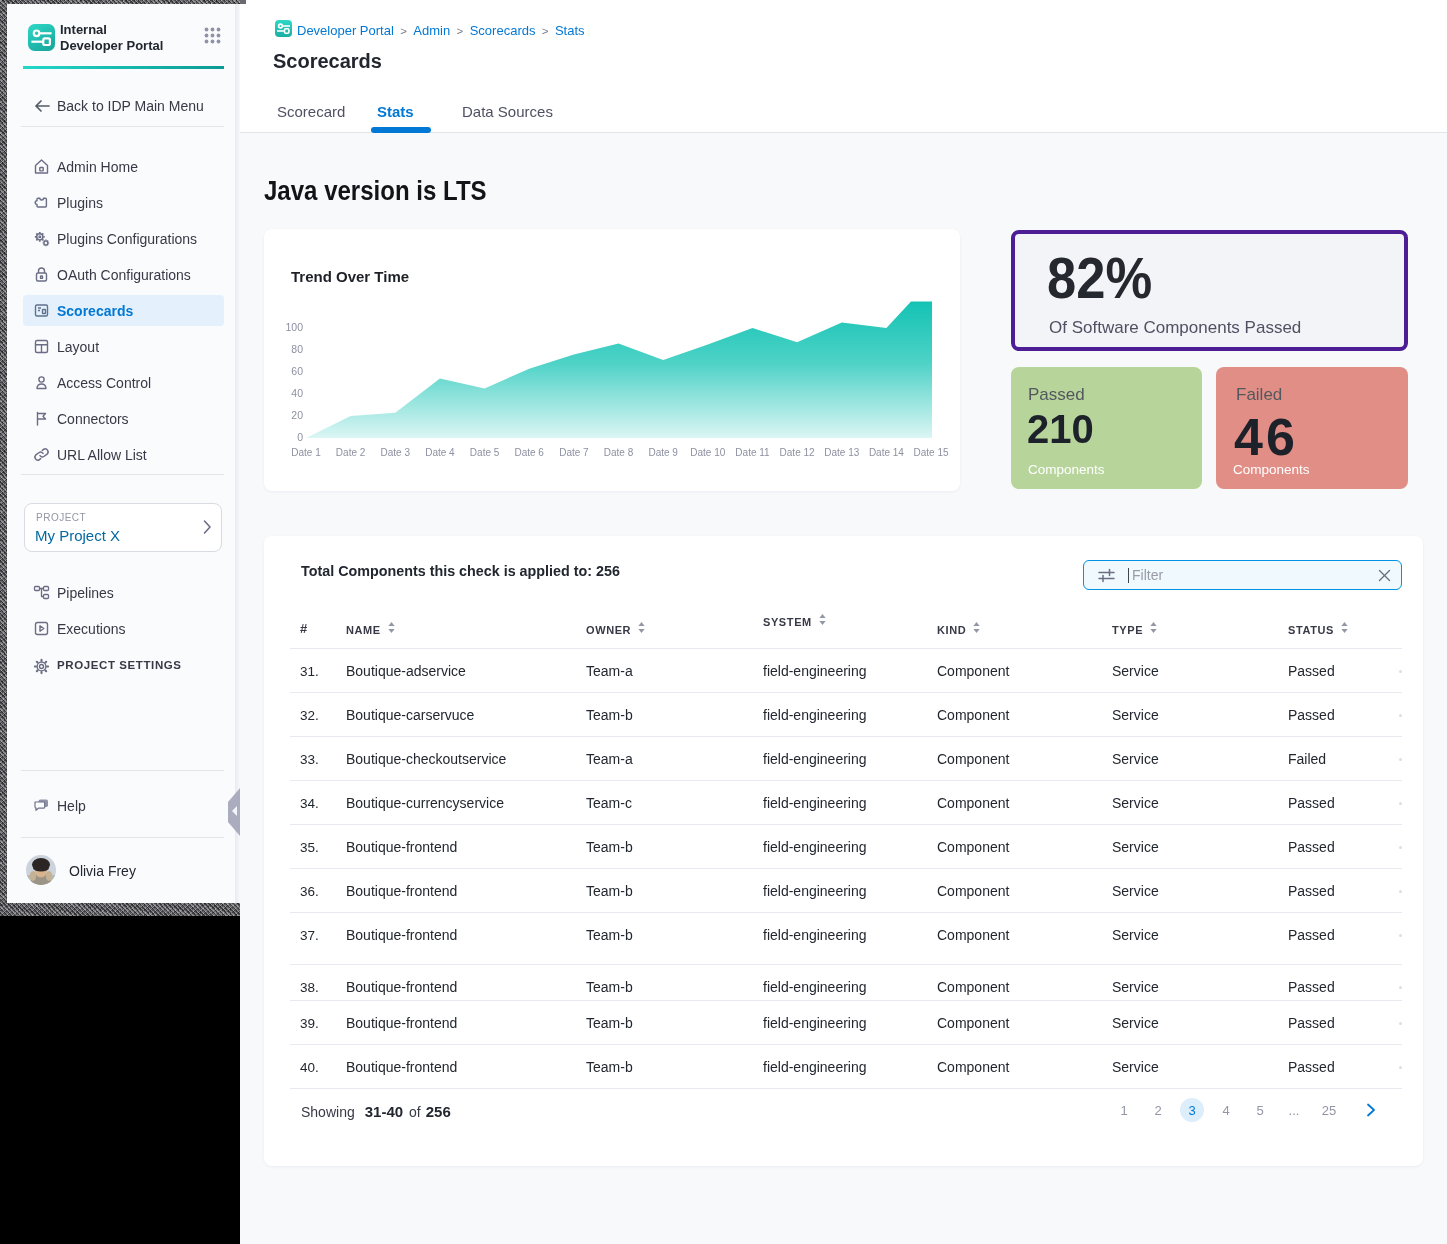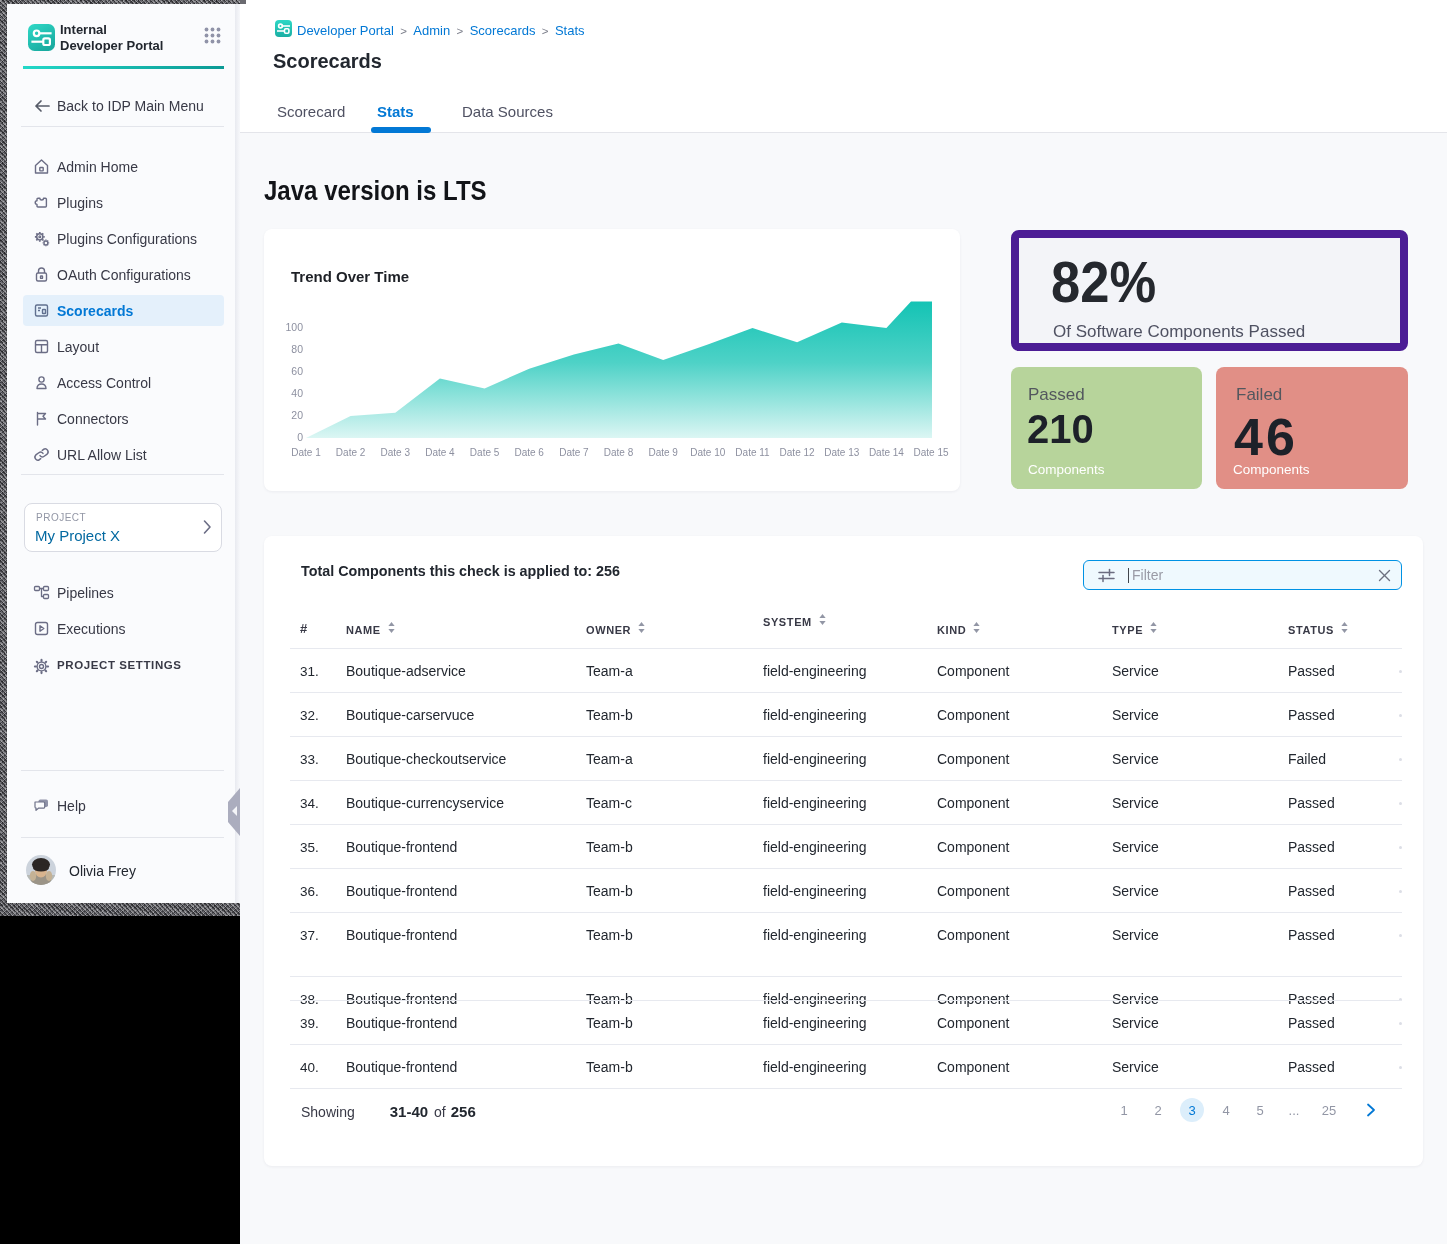--- a/index.html
+++ b/index.html
@@ -106,21 +106,21 @@
         <text x="443.8" y="227">Date 10</text>
           <text x="488.5" y="227">Date 11</text>
           <text x="533.1" y="227">Date 12</text>
         <text x="577.8" y="227">Date 13</text>
           <text x="622.4" y="227">Date 14</text>
           <text x="667" y="227">Date 15</text>
       </g>
     </svg>
   </div>
 
-  <div class="abs" style="left:1011px; top:230px; width:397px; height:121px; background:#f3f4f8; border:8px solid #4c1d95; border-radius:8px;">
+  <div class="abs" style="left:1011px; top:230px; width:397px; height:121px; background:#f3f4f8; border:4px solid #4c1d95; border-radius:8px;">
     <div class="abs" style="left:32px; top:10px; font-size:58px; font-weight:bold; color:#25282e; transform:scaleX(.905); transform-origin:left;">82%</div>
     <div class="abs" style="left:34px; top:84px; font-size:17px; color:#4f5162;">Of Software Components Passed</div>
   </div>
   <div class="abs" style="left:1011px; top:367px; width:191px; height:122px; background:#b7d49b; border-radius:8px;">
     <div class="abs" style="left:17px; top:18px; font-size:17px; color:#53575e;">Passed</div>
     <div class="abs" style="left:16px; top:40px; font-size:40px; font-weight:bold; color:#1d2129;">210</div>
     <div class="abs" style="left:17px; top:95px; font-size:13.5px; color:#ffffff;">Components</div>
   </div>
   <div class="abs" style="left:1216px; top:367px; width:192px; height:122px; background:#e18f86; border-radius:8px;">
     <div class="abs" style="left:20px; top:18px; font-size:17px; color:#53575e;">Failed</div>
@@ -228,21 +228,21 @@
       </div>
     <div class="row" style="top:376px;">
         <span class="cell c0">37.</span>
         <span class="cell c1">Boutique-frontend</span>
         <span class="cell c2">Team-b</span>
         <span class="cell c3">field-engineering</span>
         <span class="cell c4">Component</span>
         <span class="cell c5">Service</span>
         <span class="cell c6">Passed</span>
       </div>
-    <div class="row" style="top:440px;">
+    <div class="row" style="top:428px;">
         <span class="cell c0">38.</span>
         <span class="cell c1">Boutique-frontend</span>
         <span class="cell c2">Team-b</span>
         <span class="cell c3">field-engineering</span>
         <span class="cell c4">Component</span>
         <span class="cell c5">Service</span>
         <span class="cell c6">Passed</span>
       </div>
     <div class="row" style="top:464px;">
         <span class="cell c0">39.</span>
@@ -257,21 +257,21 @@
         <span class="cell c0">40.</span>
         <span class="cell c1">Boutique-frontend</span>
         <span class="cell c2">Team-b</span>
         <span class="cell c3">field-engineering</span>
         <span class="cell c4">Component</span>
         <span class="cell c5">Service</span>
         <span class="cell c6">Passed</span>
       </div>
     <div class="abs" style="left:26px; top:552px; width:1112px; height:1px; background:#e7e9ef;"></div>
 
-    <div class="abs" style="left:37px; top:567px; font-size:14px; color:#383946;">Showing<b style="font-size:15px; color:#22272f; margin-left:35px;">31-40</b><span style="margin-left:6px;">of</span><b style="font-size:15px; color:#22272f; margin-left:5px;">256</b></div>
+    <div class="abs" style="left:37px; top:567px; font-size:14px; color:#383946;">Showing<b style="font-size:15px; color:#22272f; margin-left:10px;">31-40</b><span style="margin-left:6px;">of</span><b style="font-size:15px; color:#22272f; margin-left:5px;">256</b></div>
     <div class="abs" style="left:916px; top:562px; width:24px; height:24px; border-radius:50%; background:#dceefb;"></div>
     <span class="pg" style="left:860px; top:574px;">1</span>
     <span class="pg" style="left:894px; top:574px;">2</span>
     <span class="pg" style="left:928px; top:574px; color:#0278d5;">3</span>
     <span class="pg" style="left:962px; top:574px;">4</span>
     <span class="pg" style="left:996px; top:574px;">5</span>
     <span class="pg" style="left:1030px; top:574px;">...</span>
     <span class="pg" style="left:1065px; top:574px;">25</span>
     <svg class="abs" style="left:1100px; top:567px;" width="14" height="14" viewBox="0 0 14 14" fill="none" stroke="#0278d5" stroke-width="1.8" stroke-linecap="round" stroke-linejoin="round">
         <path d="M4 1.5 L10 7 L4 12.5"></path>

